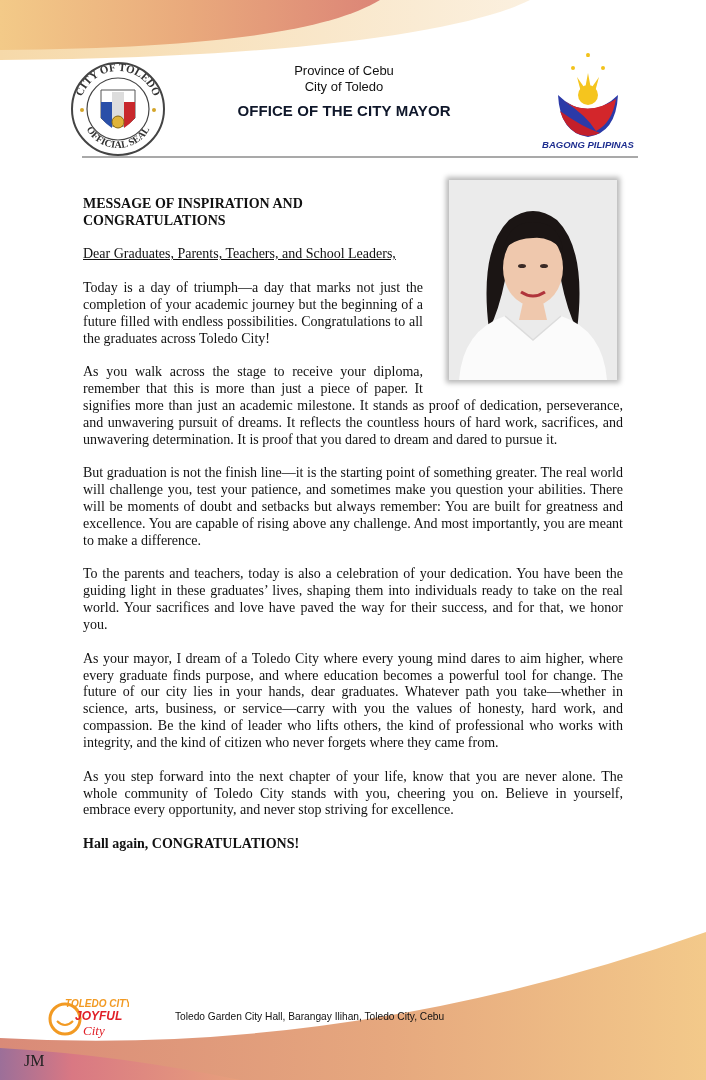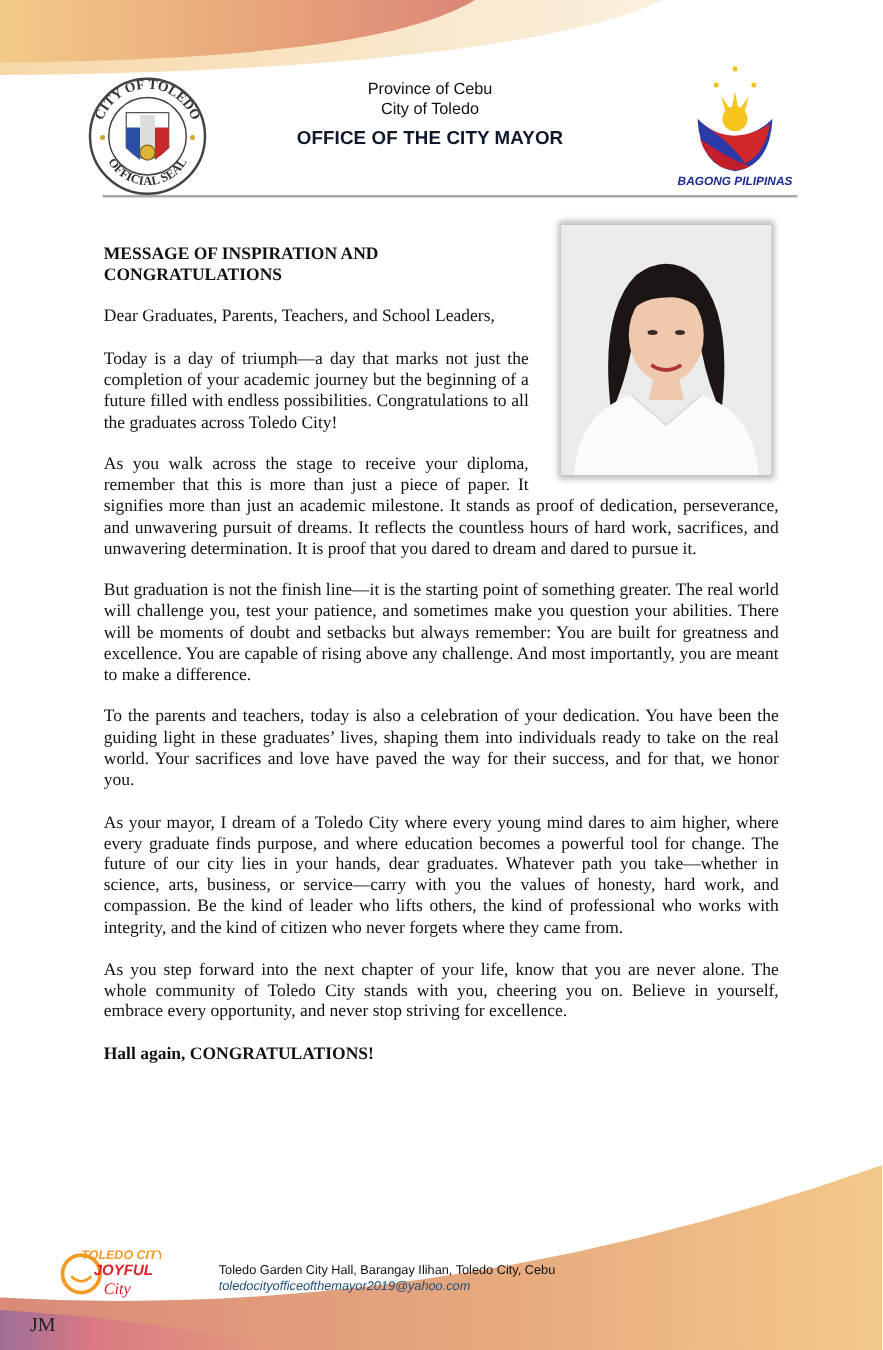--- a/index.html
+++ b/index.html
@@ -96,21 +96,21 @@
     <path d="M10,200 Q14,150 56,136 L84,160 L112,136 Q154,150 158,200 Z" fill="#fbfbfb"></path>
     <path d="M56,136 L84,160 L112,136" stroke="#dcdcdc" stroke-width="1.5" fill="none"></path>
   </svg>
 </div>
 
 <div class="body-text">
   <p class="msg-title">
     <span>MESSAGE OF INSPIRATION AND</span><br>
     <span>CONGRATULATIONS</span>
   </p>
-  <p class="narrow" style="text-align:left;">Dear Graduates, Parents, Teachers, and School Leaders,</p>
+  <p class="narrow" style="text-align:left;text-decoration:underline;">Dear Graduates, Parents, Teachers, and School Leaders,</p>
   <p class="narrow">Today is a day of triumph—a day that marks not just the completion of your academic journey but the beginning of a future filled with endless possibilities. Congratulations to all the graduates across Toledo City!</p>
   <p class="narrow" style="margin-bottom:0;text-align-last:justify;">As you walk across the stage to receive your diploma, remember that this is more than just a piece of paper. It</p>
   <p>signifies more than just an academic milestone. It stands as proof of dedication, perseverance, and unwavering pursuit of dreams. It reflects the countless hours of hard work, sacrifices, and unwavering determination. It is proof that you dared to dream and dared to pursue it.</p>
   <p>But graduation is not the finish line—it is the starting point of something greater. The real world will challenge you, test your patience, and sometimes make you question your abilities. There will be moments of doubt and setbacks but always remember: You are built for greatness and excellence. You are capable of rising above any challenge. And most importantly, you are meant to make a difference.</p>
   <p>To the parents and teachers, today is also a celebration of your dedication. You have been the guiding light in these graduates’ lives, shaping them into individuals ready to take on the real world. Your sacrifices and love have paved the way for their success, and for that, we honor you.</p>
   <p>As your mayor, I dream of a Toledo City where every young mind dares to aim higher, where every graduate finds purpose, and where education becomes a powerful tool for change. The future of our city lies in your hands, dear graduates. Whatever path you take—whether in science, arts, business, or service—carry with you the values of honesty, hard work, and compassion. Be the kind of leader who lifts others, the kind of professional who works with integrity, and the kind of citizen who never forgets where they came from.</p>
   <p>As you step forward into the next chapter of your life, know that you are never alone. The whole community of Toledo City stands with you, cheering you on. Believe in yourself, embrace every opportunity, and never stop striving for excellence.</p>
   <p class="bold">Hall again, CONGRATULATIONS!</p>
 </div>
 
@@ -134,16 +134,15 @@
 <svg class="footer-logo" viewBox="0 0 82 46">
   <circle cx="18" cy="24" r="15" fill="none" stroke="#f29a23" stroke-width="3"></circle>
   <path d="M10,26 Q18,34 26,26" stroke="#f29a23" stroke-width="2" fill="none"></path>
   <text x="18" y="12" font-family="Liberation Sans, sans-serif" font-weight="bold" font-style="italic" font-size="10" fill="#f29a23">TOLEDO CITY</text>
   <text x="28" y="25" font-family="Liberation Sans, sans-serif" font-weight="bold" font-style="italic" font-size="12" fill="#e02028">JOYFUL</text>
   <text x="36" y="40" font-family="Liberation Serif, serif" font-style="italic" font-size="13" fill="#e02028">City</text>
 </svg>
 
 <div class="footer-text">
   <div>Toledo Garden City Hall, Barangay Ilihan, Toledo City, Cebu</div>
-  <div class="footer-email">toledocityofficeofthemayor2019@yahoo.com</div>
 </div>
 
 <div class="initials">JM</div>
 
 </body></html>

